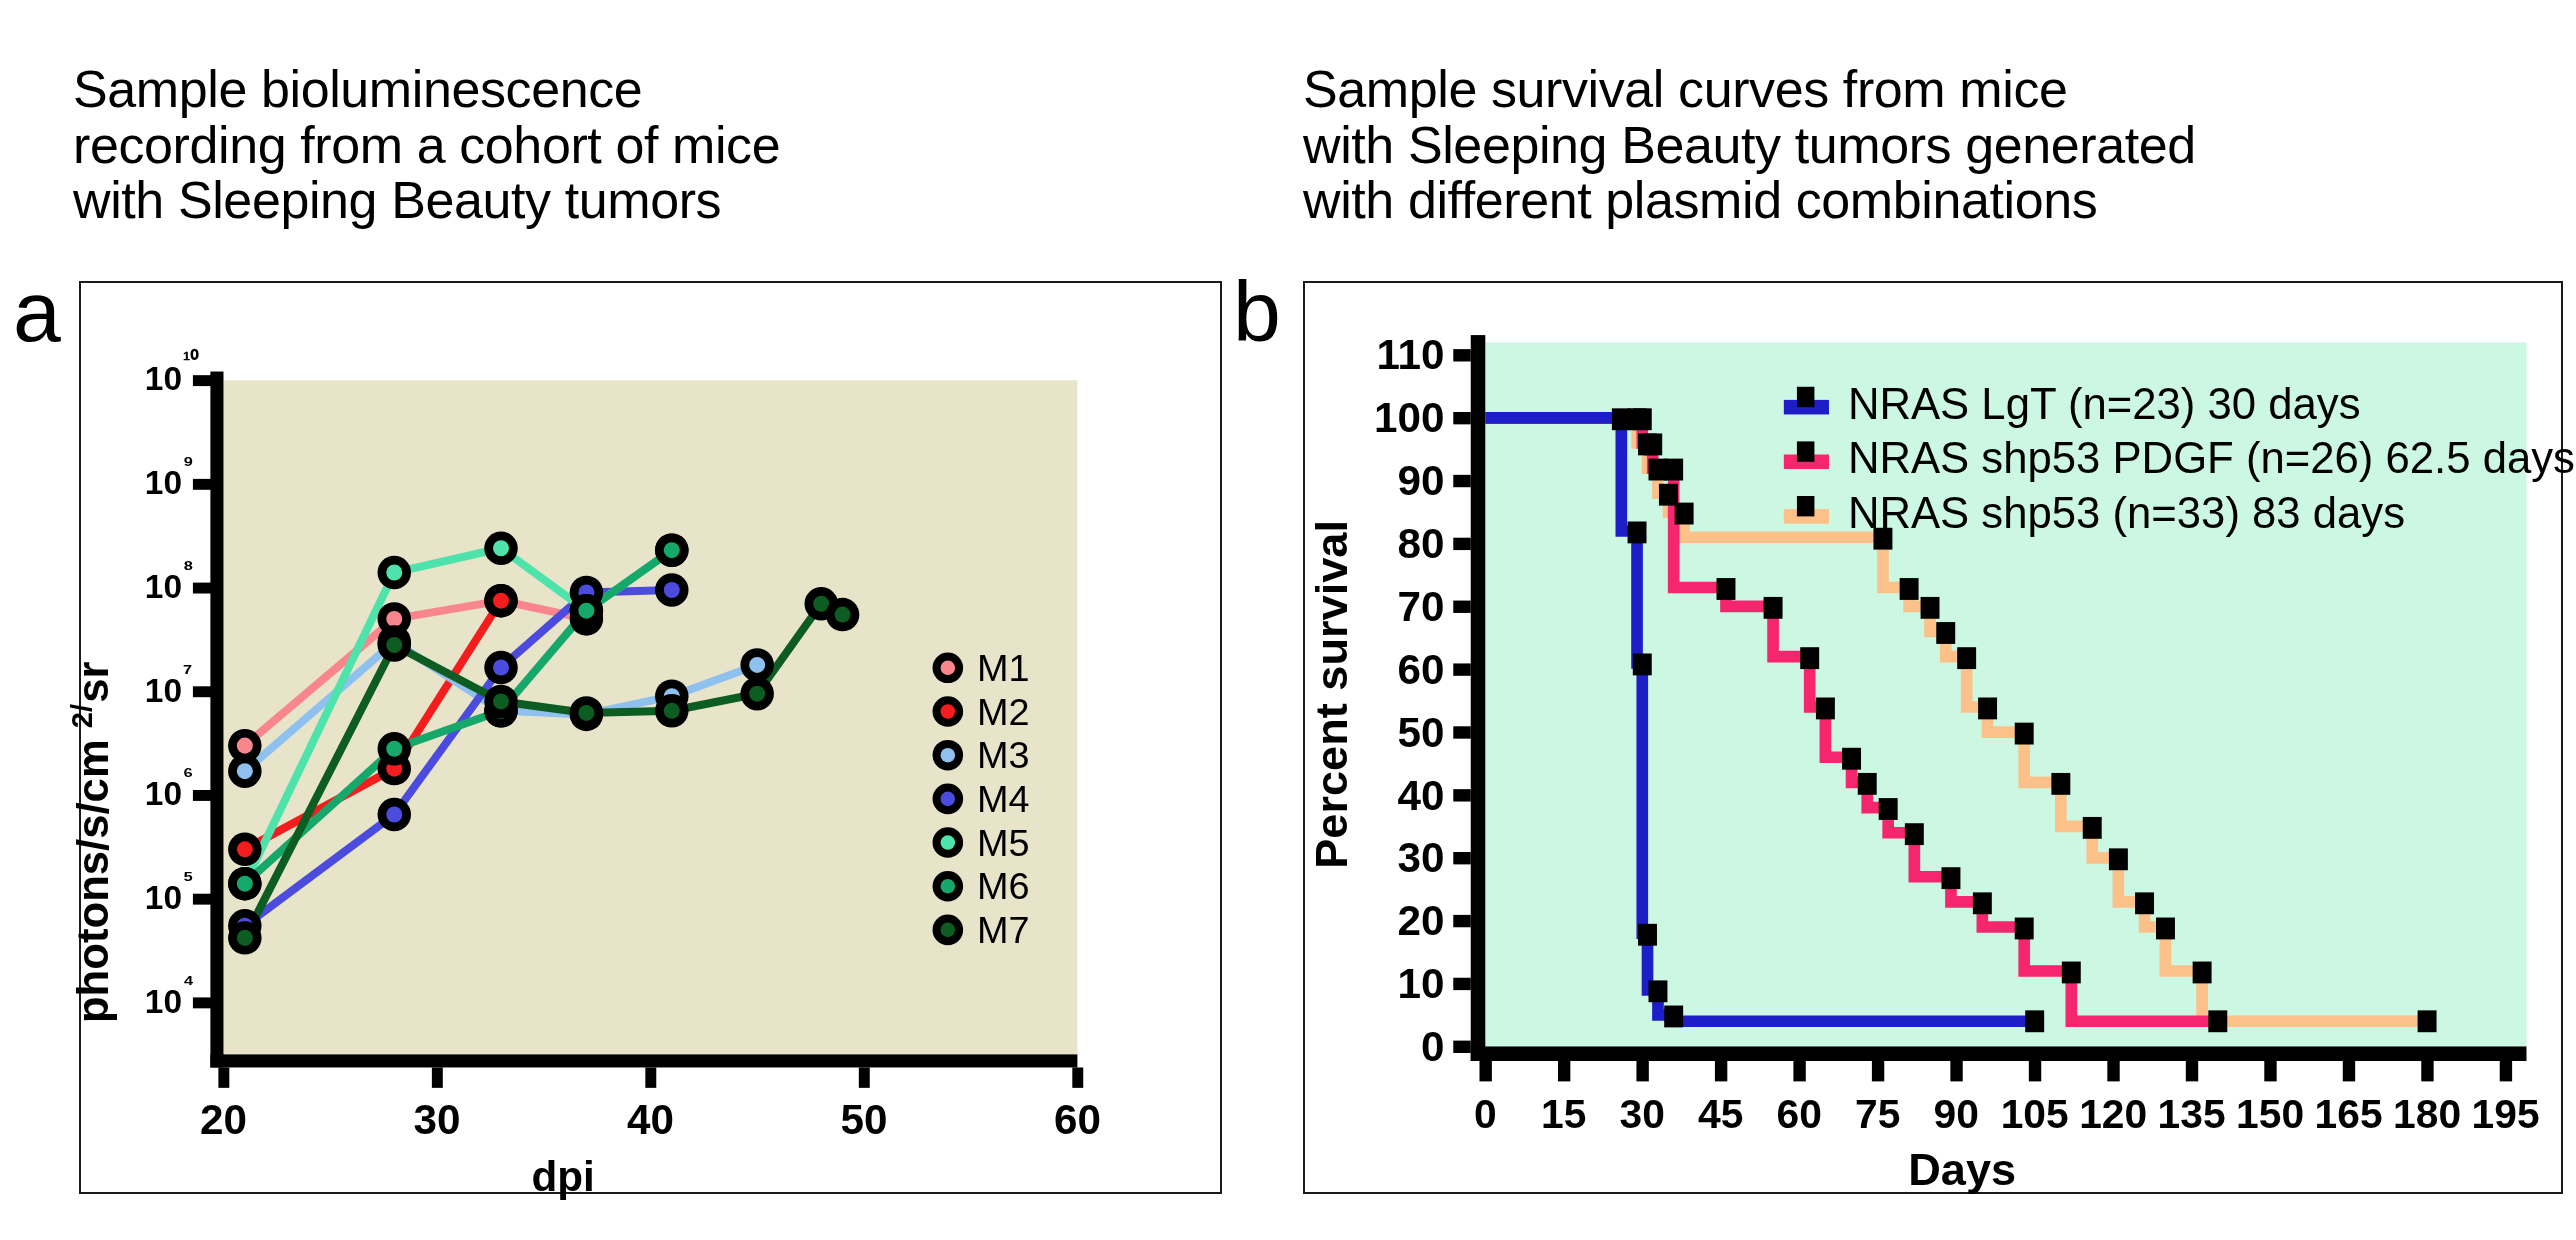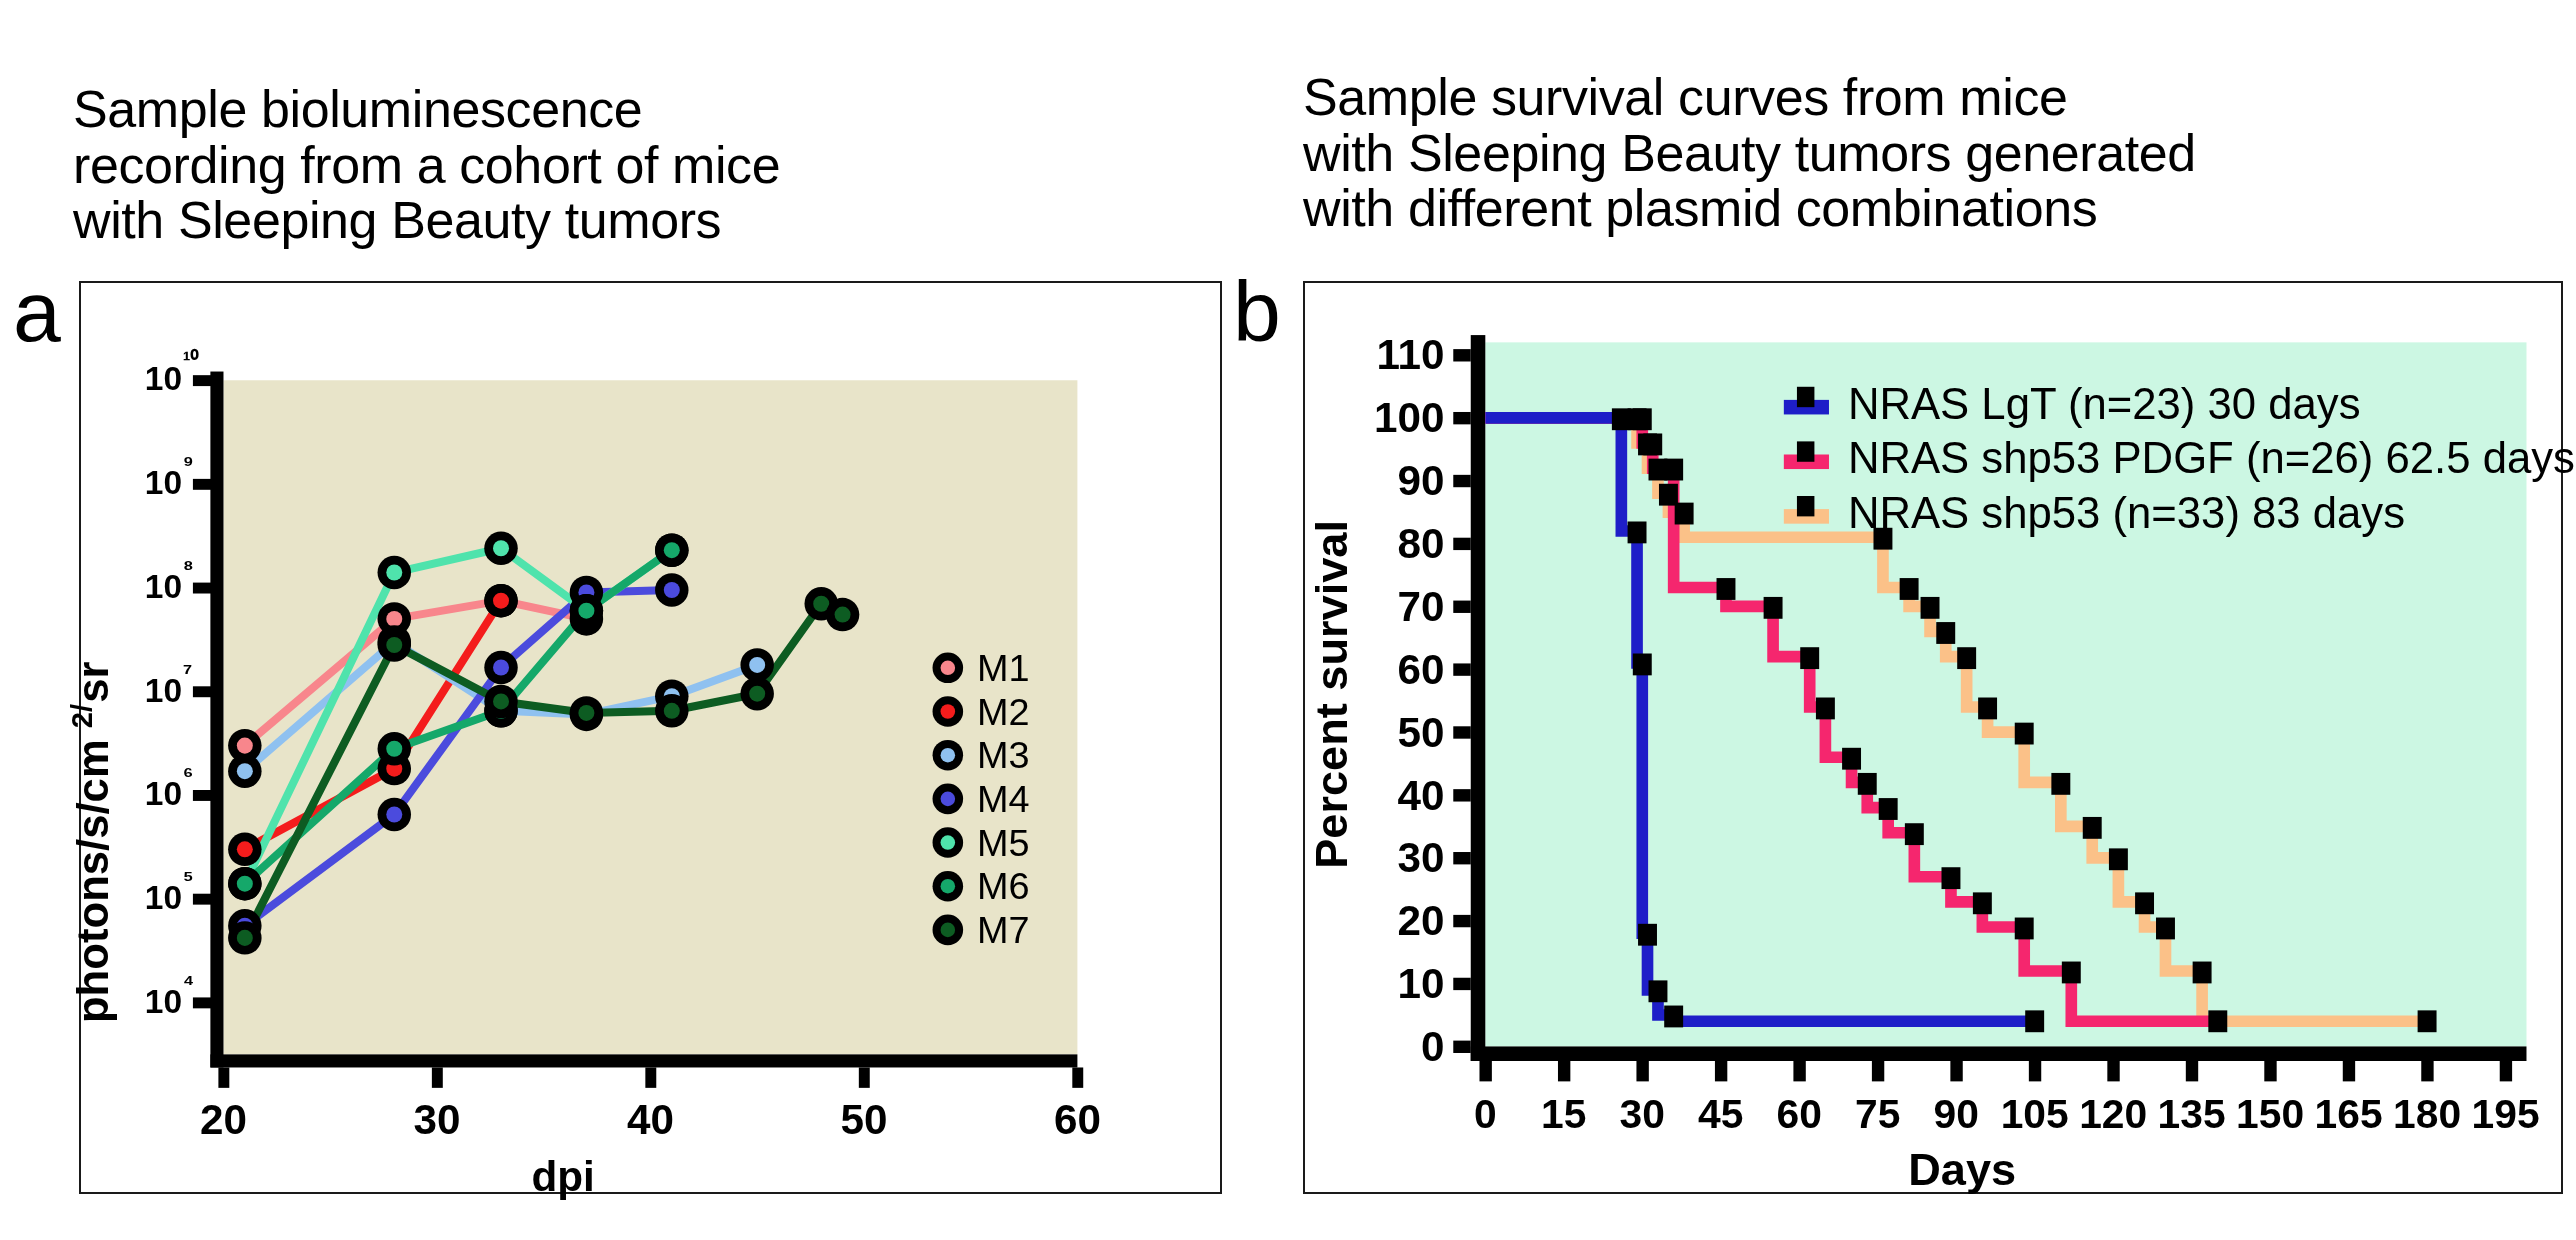--- a/index.html
+++ b/index.html
@@ -12,21 +12,21 @@
       font-size:52px;line-height:1.07;color:#000;white-space:pre-line;letter-spacing:-0.4px;}
   .panel-frame{position:absolute;border:2.2px solid #1a1a1a;background:#fff;box-sizing:border-box;}
   .plot-svg{position:absolute;left:0;top:0;}
 </style>
 </head>
 <body>
 
 <div class="figure">
 
   <div class="panel" style="left:0;top:0;">
-    <div class="panel-title" style="left:73px;top:62px;width:1034px;margin-top:20px;">Sample bioluminescence
+    <div class="panel-title" style="left:73px;top:62px;width:1034px;">Sample bioluminescence
 recording from a cohort of mice
 with Sleeping Beauty tumors</div>
     <div class="panel-letter" style="left:13px;top:268px;">a</div>
     <div class="panel-frame" style="left:79px;top:281px;width:1143px;height:913px;"></div>
     <svg class="plot-svg" id="svg-a" width="1223" height="1241" viewBox="0 0 1680 1704">
         <rect x="307" y="522" width="1173" height="926" fill="#e8e4c9"></rect>
         <rect x="289" y="510" width="18" height="956" fill="#000"></rect>
         <rect x="289" y="1448" width="1191" height="18" fill="#000"></rect>
         <rect x="265" y="1369.7642160117268" width="26" height="15" fill="#000"></rect>
         <g>
@@ -262,21 +262,21 @@
         </g>
         <g>
           <circle cx="1302" cy="1277" r="21" fill="#000"></circle>
           <circle cx="1302" cy="1277" r="10" fill="#0d5c22"></circle>
           <text x="1342" y="1295" font-family="&quot;Liberation Sans&quot;,sans-serif" font-size="52" fill="#000">M7</text>
         </g>
       </svg>
   </div>
 
   <div class="panel" style="left:0;top:0;">
-    <div class="panel-title" style="left:1303px;top:62px;width:1267px;margin-top:8px;">Sample survival curves from mice
+    <div class="panel-title" style="left:1303px;top:62px;width:1267px;">Sample survival curves from mice
 with Sleeping Beauty tumors generated
 with different plasmid combinations</div>
     <div class="panel-letter" style="left:1233px;top:268px;">b</div>
     <div class="panel-frame" style="left:1303px;top:281px;width:1260px;height:913px;"></div>
     <svg class="plot-svg" id="svg-b" width="2576" height="1241" viewBox="0 0 3538 1704">
         <rect x="2040" y="470" width="1430" height="967" fill="#ccf7e3"></rect>
         <rect x="2020" y="460" width="20" height="997" fill="#000"></rect>
         <rect x="2020" y="1437" width="1450" height="20" fill="#000"></rect>
         <rect x="1996" y="1429" width="24" height="17" fill="#000"></rect>
         <text x="1984" y="1457" text-anchor="end" font-family="&quot;Liberation Sans&quot;,sans-serif" font-size="58" font-weight="bold" fill="#000">0</text>

